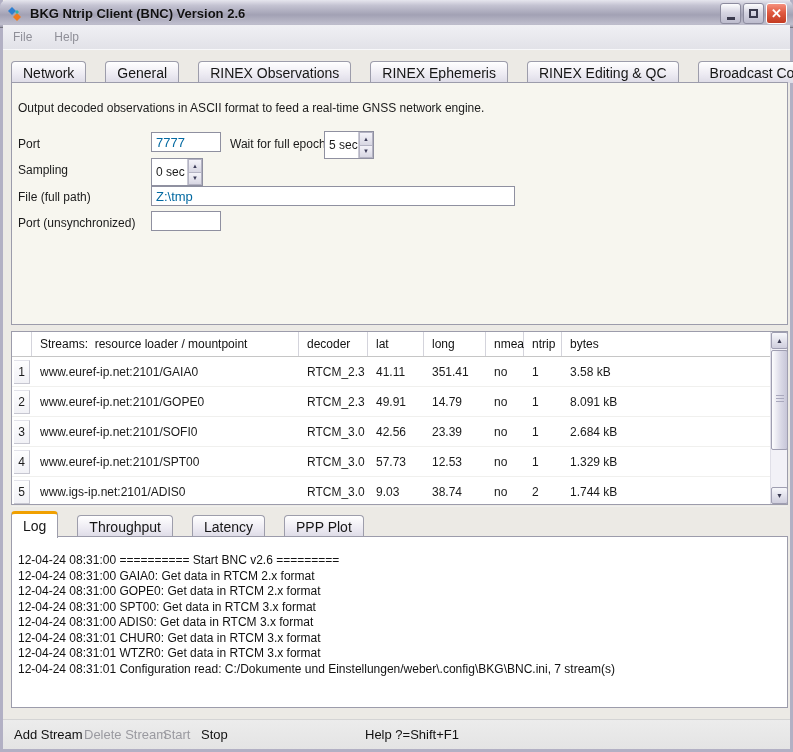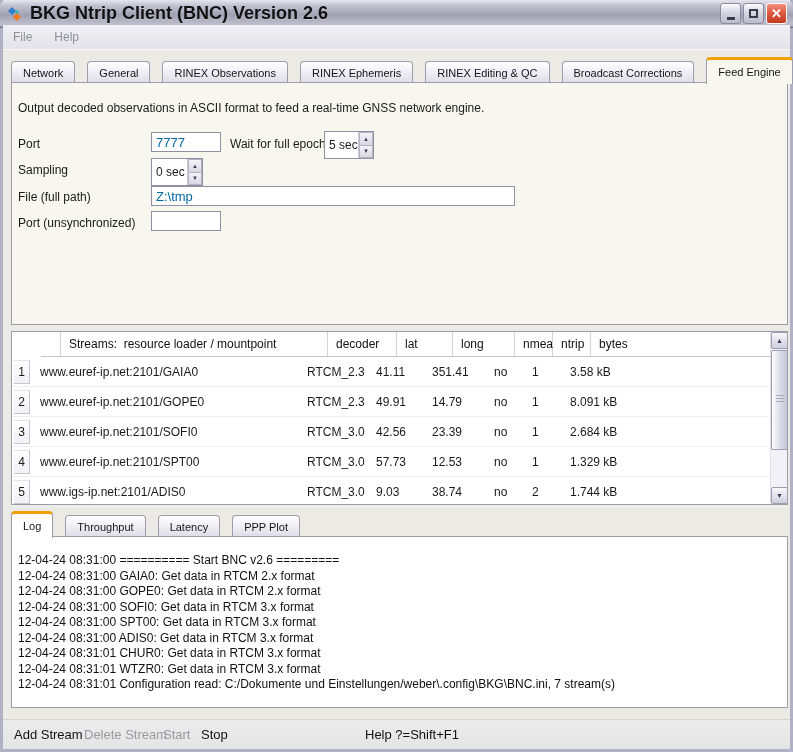--- a/index.html
+++ b/index.html
@@ -16,21 +16,21 @@
   }
   
   .titlebar {
     position:absolute; top:-0px; left:-3px; width:793px; height:28px;
     background:linear-gradient(to bottom,#e6e6ee 0%,#c4c3d2 20%,#a2a1b4 55%,#bfbecd 90%,#9b9aad 100%);
     border-bottom:1px solid #75747e;
     border-radius:7px 7px 0 0;
     display:flex; align-items:center; padding:0 6px;
   }
   .app-icon { width:18px; height:18px; margin-right:6px; flex:0 0 auto; }
-  .title-text { font-size:18px; font-weight:bold; color:#111; text-shadow:0 1px 0 rgba(255,255,255,.25); }
+  .title-text { font-size:13px; font-weight:bold; color:#111; text-shadow:0 1px 0 rgba(255,255,255,.25); }
   .winbtns { margin-left:auto; display:flex; gap:2px; }
   .winbtn {
     width:21px; height:21px; border-radius:3px;
     border:1px solid #8c8b9e;
     background:linear-gradient(to bottom,#fdfdfe,#d6d5e2 45%,#bcbbcd);
     display:flex; align-items:center; justify-content:center;
     font-size:11px; color:#3a3a4d; cursor:default;
   }
   .winbtn.close {
     background:linear-gradient(to bottom,#f5907e,#e05a41 45%,#c33b22);
@@ -45,26 +45,26 @@
     border-bottom:1px solid #f8f8fa;
     display:flex; align-items:center; padding:0 10px; gap:22px;
   }
   .menu-item { color:#8f8f98; font-size:12px; }
   
   .tabbar {
     position:absolute; left:8px; top:56px; width:771px; height:27px;
     display:flex; align-items:flex-end;
   }
   .tab {
-    height:22px; padding:0 11px; margin-right:12px;
+    height:22px; padding:0 11px; margin-right:19px;
     display:flex; align-items:center; justify-content:center;
     background:linear-gradient(to bottom,#ffffff,#eceaf2 60%,#dddbe6);
     border:1px solid #9d9dab; border-bottom:none;
     border-radius:4px 4px 0 0;
-    font-size:11px; white-space:nowrap; color:#161616;
+    font-size:14px; white-space:nowrap; color:#161616;
   }
   .tab.selected {
     height:27px; background:#f7f6ef;
     border-top:3px solid #f0a000;
     position:relative; z-index:3; margin-bottom:-1px;
   }
   .tab.truncated { width:56px; overflow:hidden; padding-right:0; justify-content:flex-start; }
   
   .tabpanel {
     position:absolute; left:8px; top:82px; width:777px; height:243px;
@@ -87,21 +87,21 @@
     font-size:6px; color:#3c3c58;
     background:linear-gradient(to bottom,#f4f3f9,#d8d7e3);
     border:1px solid #b4b3c3;
   }
   .spin-btn.up { border-bottom:none; }
   
   .streams {
     position:absolute; left:8px; top:331px; width:777px; height:174px;
     background:#fff; border:1px solid #9c9cab;
   }
-  .thead { display:flex; height:25px; border-bottom:1px solid #c6c6c6; background:#fff;margin-left:29px; }
+  .thead { display:flex; height:25px; border-bottom:1px solid #c6c6c6; background:#fff; }
   .th {
     display:flex; align-items:center; padding-left:8px;
     font-size:12px; color:#111; border-right:1px solid #d4d4dc; white-space:pre;
   }
   .trow { display:flex; height:30px; align-items:center; border-bottom:1px solid #f0f0ee; }
   .td { padding-left:8px; font-size:12px; white-space:nowrap; overflow:hidden; }
   .c-num { width:20px; flex:0 0 20px; display:flex; align-items:center; justify-content:center; padding:0; }
   .c-mount { width:267px; flex:0 0 267px; }
   .c-decoder { width:69px; flex:0 0 69px; }
   .c-lat { width:56px; flex:0 0 56px; }
@@ -317,21 +317,20 @@
     <div class="tab selected" style="background:#fff;">Log</div>
     <div class="tab">Throughput</div>
     <div class="tab">Latency</div>
     <div class="tab">PPP Plot</div>
   </div>
 
   <div class="logpanel">
     <div class="logline">12-04-24 08:31:00 ========== Start BNC v2.6 =========</div>
     <div class="logline">12-04-24 08:31:00 GAIA0: Get data in RTCM 2.x format</div>
     <div class="logline">12-04-24 08:31:00 GOPE0: Get data in RTCM 2.x format</div>
-    <div class="logline">12-04-24 08:31:00 SOFI0: Get data in RTCM 3.x format</div>
     <div class="logline">12-04-24 08:31:00 SPT00: Get data in RTCM 3.x format</div>
     <div class="logline">12-04-24 08:31:00 ADIS0: Get data in RTCM 3.x format</div>
     <div class="logline">12-04-24 08:31:01 CHUR0: Get data in RTCM 3.x format</div>
     <div class="logline">12-04-24 08:31:01 WTZR0: Get data in RTCM 3.x format</div>
     <div class="logline">12-04-24 08:31:01 Configuration read: C:/Dokumente und Einstellungen/weber\.config\BKG\BNC.ini, 7 stream(s)</div>
   </div>
 
   <div class="actionbar">
     <span class="action" style="left:11px;">Add Stream</span>
     <span class="action disabled" style="left:81px;">Delete Stream</span>

